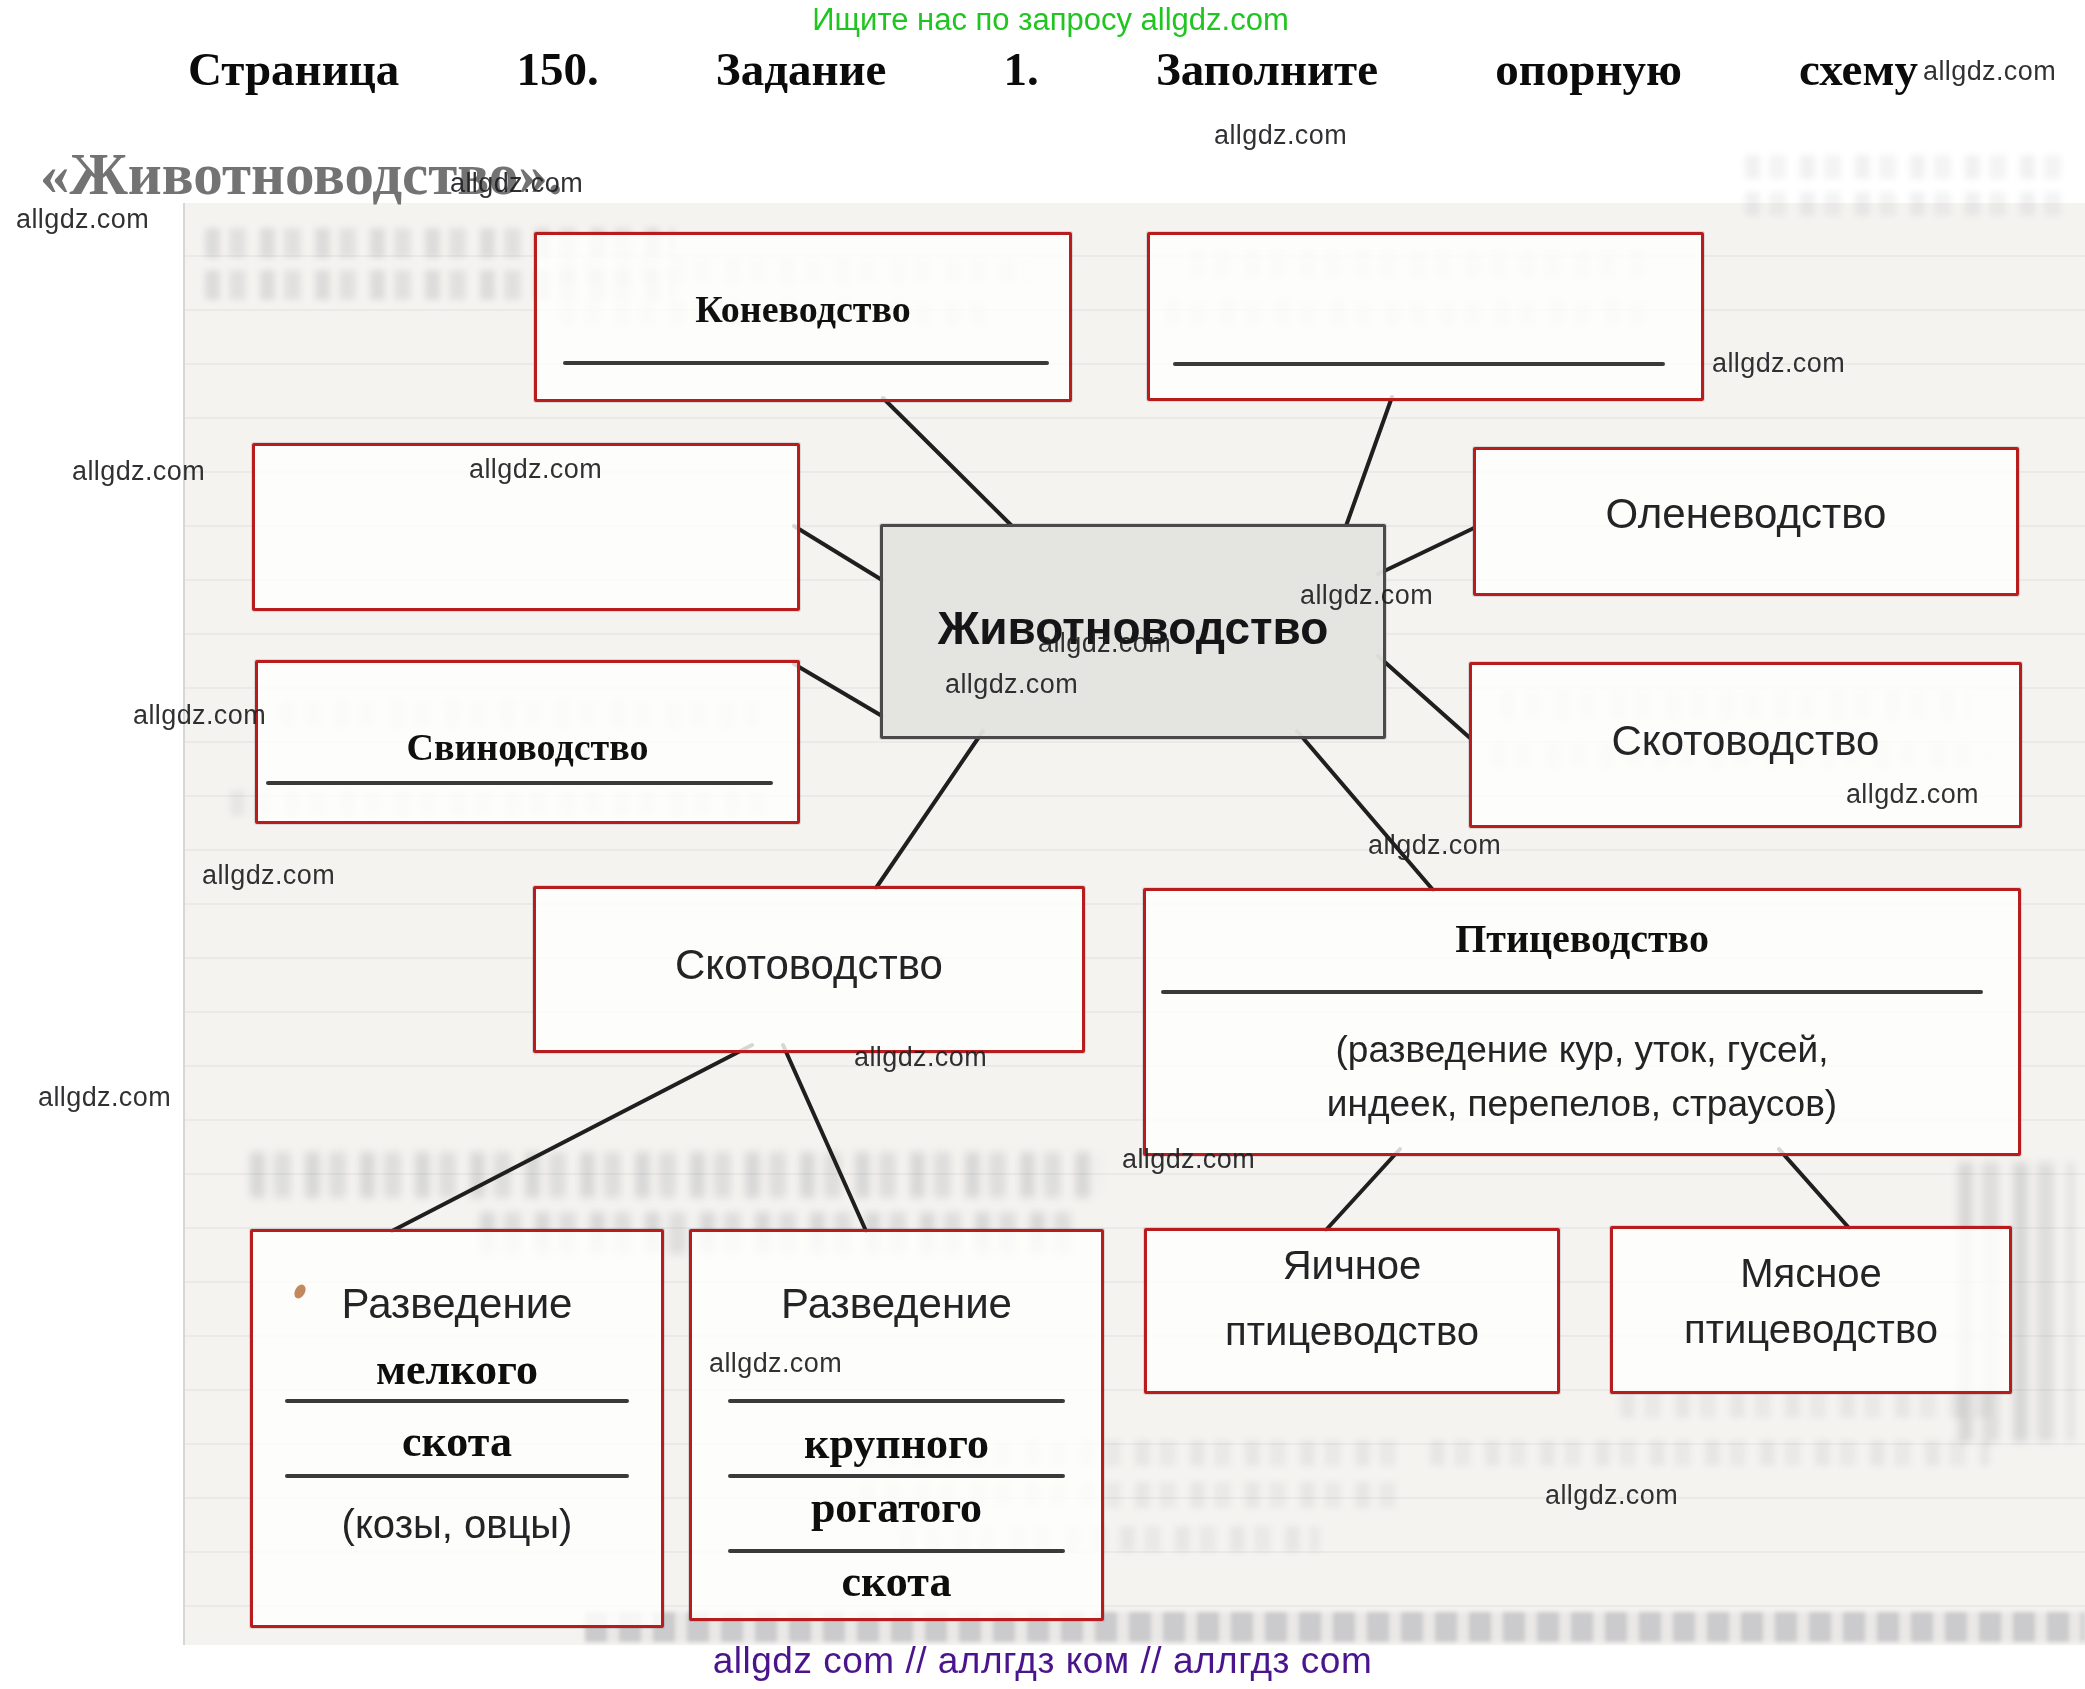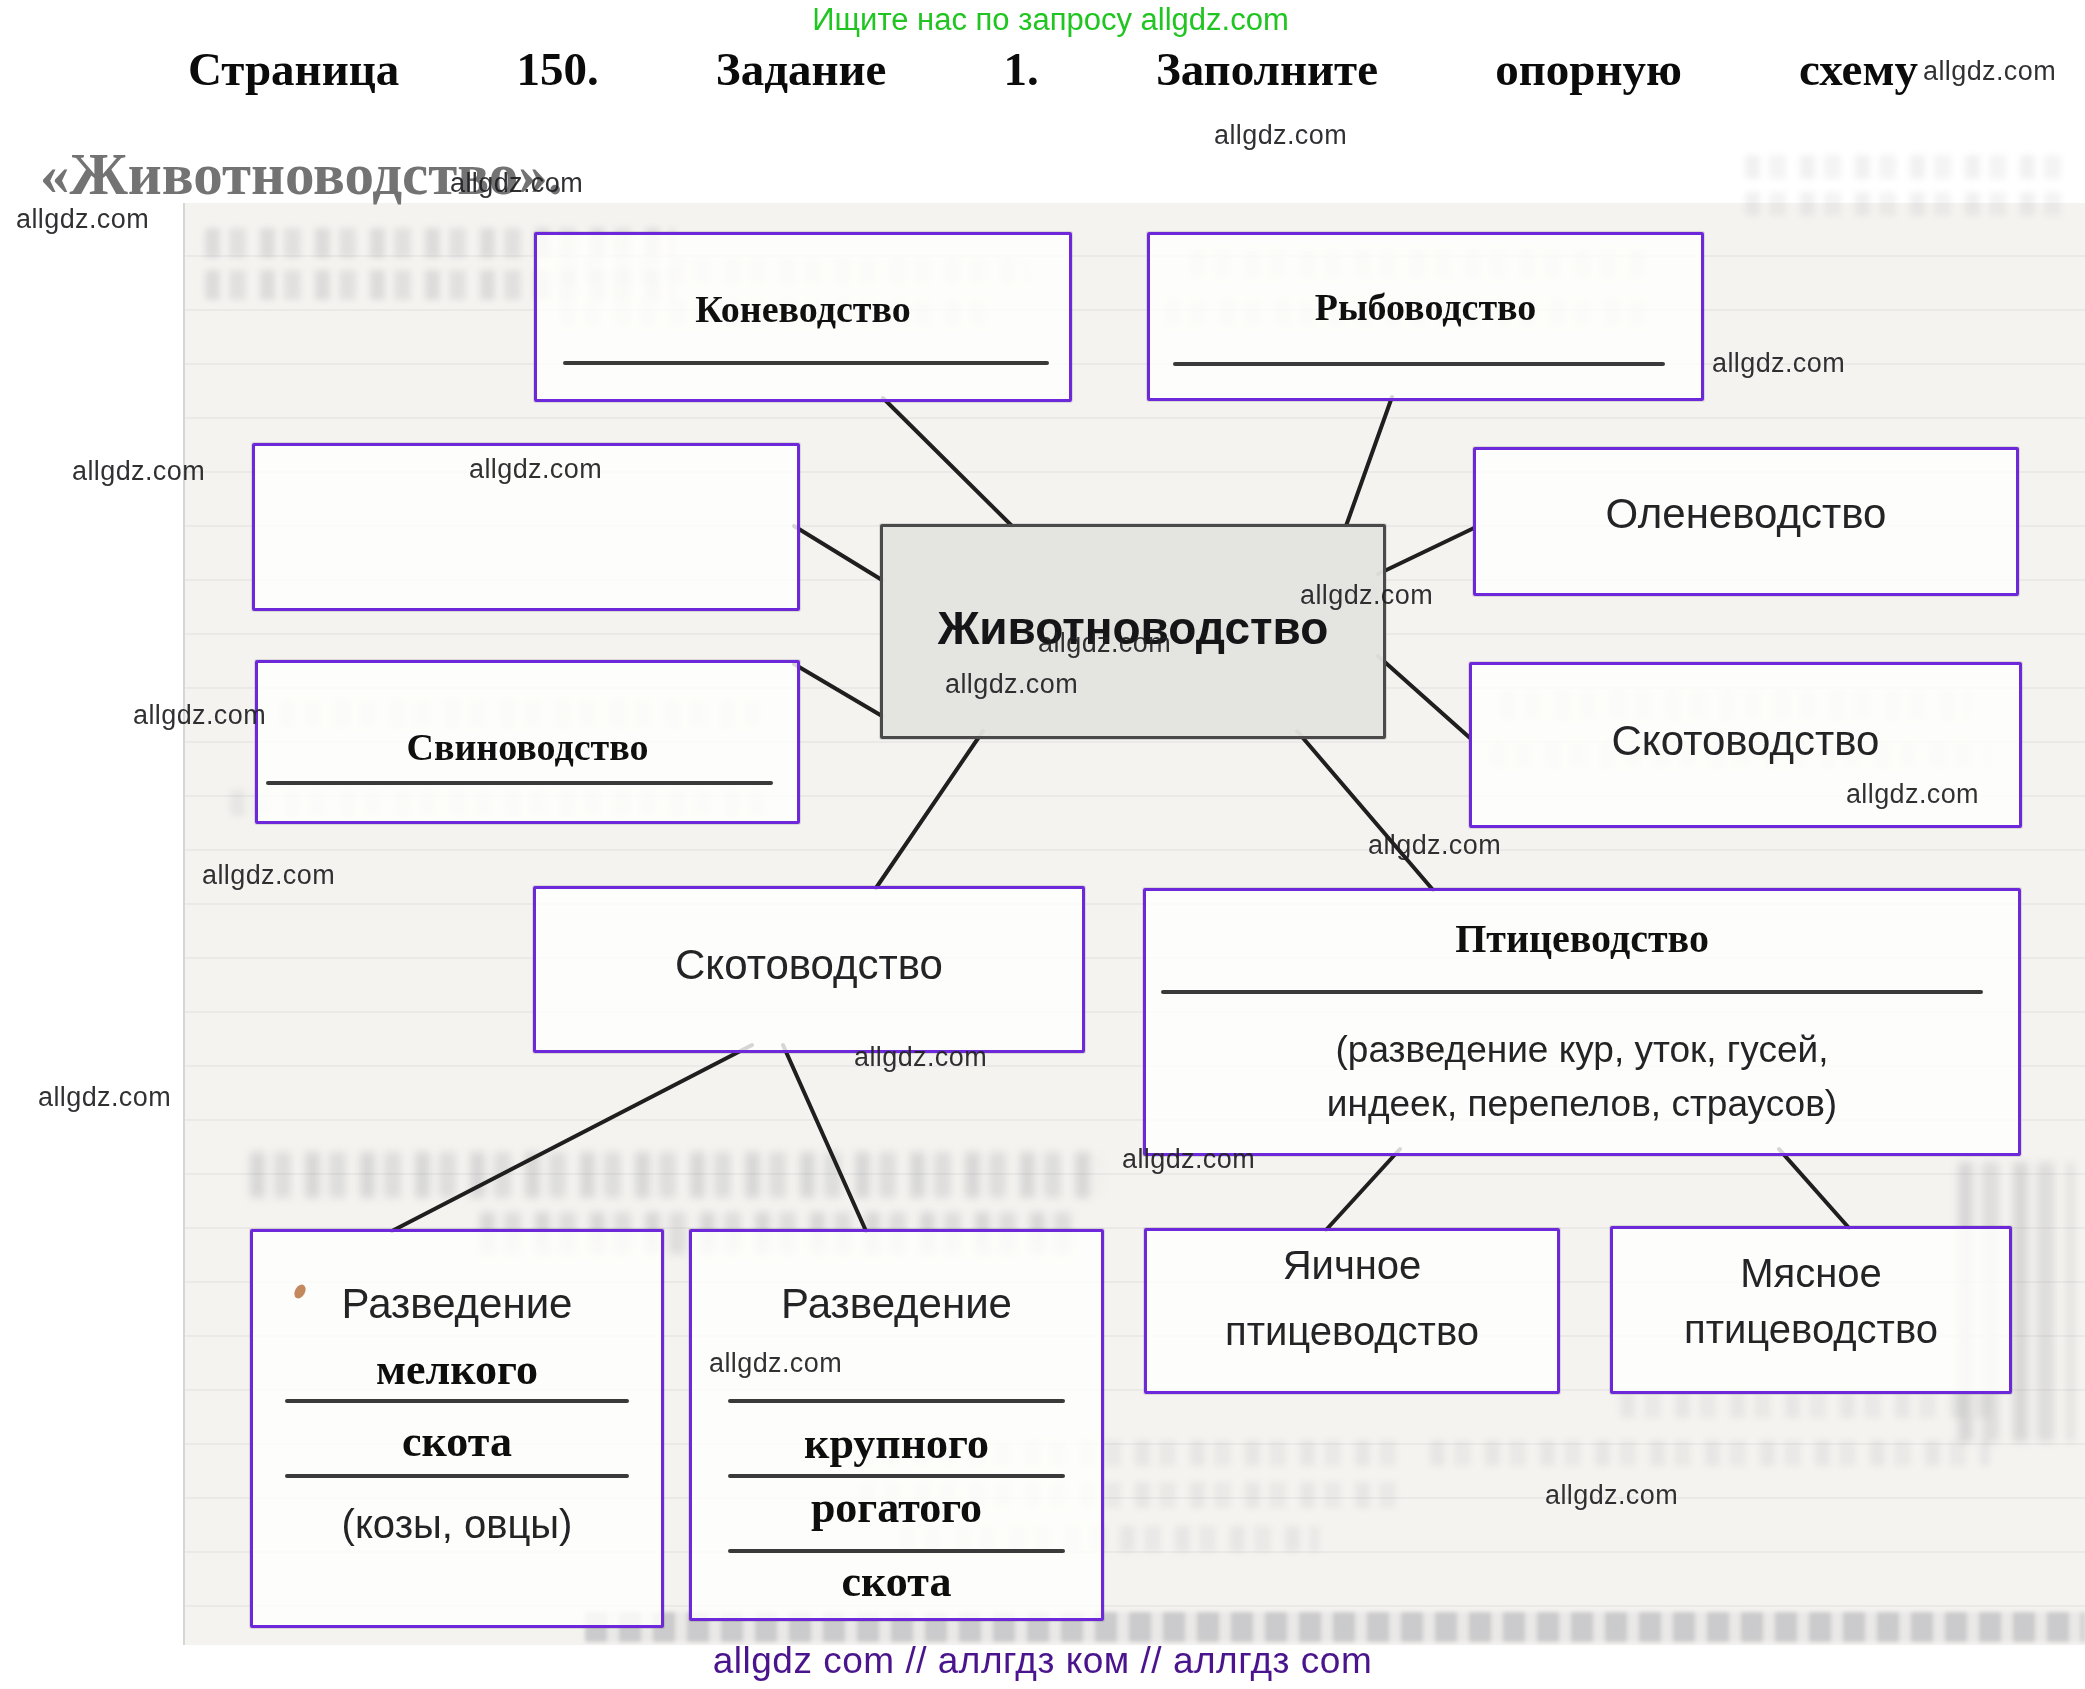--- a/index.html
+++ b/index.html
@@ -13,21 +13,21 @@
         background:repeating-linear-gradient(180deg,transparent 0 52px,rgba(135,135,148,.09) 52px 54px);}
 
   
   .sm{position:absolute;filter:blur(3px);opacity:.45;border-radius:4px;pointer-events:none;z-index:1;
       background:repeating-linear-gradient(90deg,rgba(108,110,118,.38) 0 15px,transparent 15px 24px,
                  rgba(108,110,118,.30) 24px 41px,transparent 41px 55px);}
   .sm.big{opacity:.55;filter:blur(4px);}
   .sm.soft{opacity:.25;}
 
   
-  .box{position:absolute;background:rgba(255,255,253,.82);border:3px solid #6d28d9;
+  .box{position:absolute;background:rgba(255,255,253,.82);border:3px solid #b91c1c;
        border-radius:2px;z-index:3;box-shadow:0 0 0 1px rgba(70,70,70,.15);}
   .box.gray{background:rgba(227,227,224,.96);border-color:#4a4a4a;}
   .lbl{position:absolute;left:0;right:0;text-align:center;white-space:nowrap;}
   .sans-lbl{font-family:"Liberation Sans",sans-serif;font-size:42px;color:#242426;}
   .serif-lbl{font-family:"Liberation Serif",serif;font-weight:700;font-size:38px;color:#101010;}
   .center-lbl{font-family:"Liberation Sans",sans-serif;font-weight:700;font-size:46px;color:#151517;}
   .note-lbl{font-family:Liberation Sans, sans-serif;font-size:37px;color:#242426;}
   .ans-lbl{font-family:"Liberation Serif",serif;font-weight:700;font-size:44px;color:#0e0e0e;}
   .rule{position:absolute;height:4px;background:#3a3a3a;border-radius:2px;}
 
@@ -120,21 +120,20 @@
     <div class="lbl center-lbl" style="top:74px">Животноводство</div>
     <div class="wm inbox" style="left:62px;top:142px">allgdz.com</div>
   </div>
 
   <div class="box" style="left:534px;top:232px;width:532px;height:164px">
     <div class="lbl serif-lbl" style="top:52px">Коневодство</div>
     <div class="rule" style="left:26px;right:20px;bottom:34px"></div>
   </div>
 
   <div class="box" style="left:1147px;top:232px;width:551px;height:163px">
-    <div class="lbl serif-lbl" style="top:50px">Рыбоводство</div>
     <div class="rule" style="left:23px;right:36px;bottom:32px"></div>
   </div>
 
   <div class="box" style="left:252px;top:443px;width:542px;height:162px">
     <div class="wm inbox" style="left:214px;top:8px">allgdz.com</div>
   </div>
 
   <div class="box" style="left:1473px;top:447px;width:540px;height:143px">
     <div class="lbl sans-lbl" style="top:40px">Оленеводство</div>
   </div>

